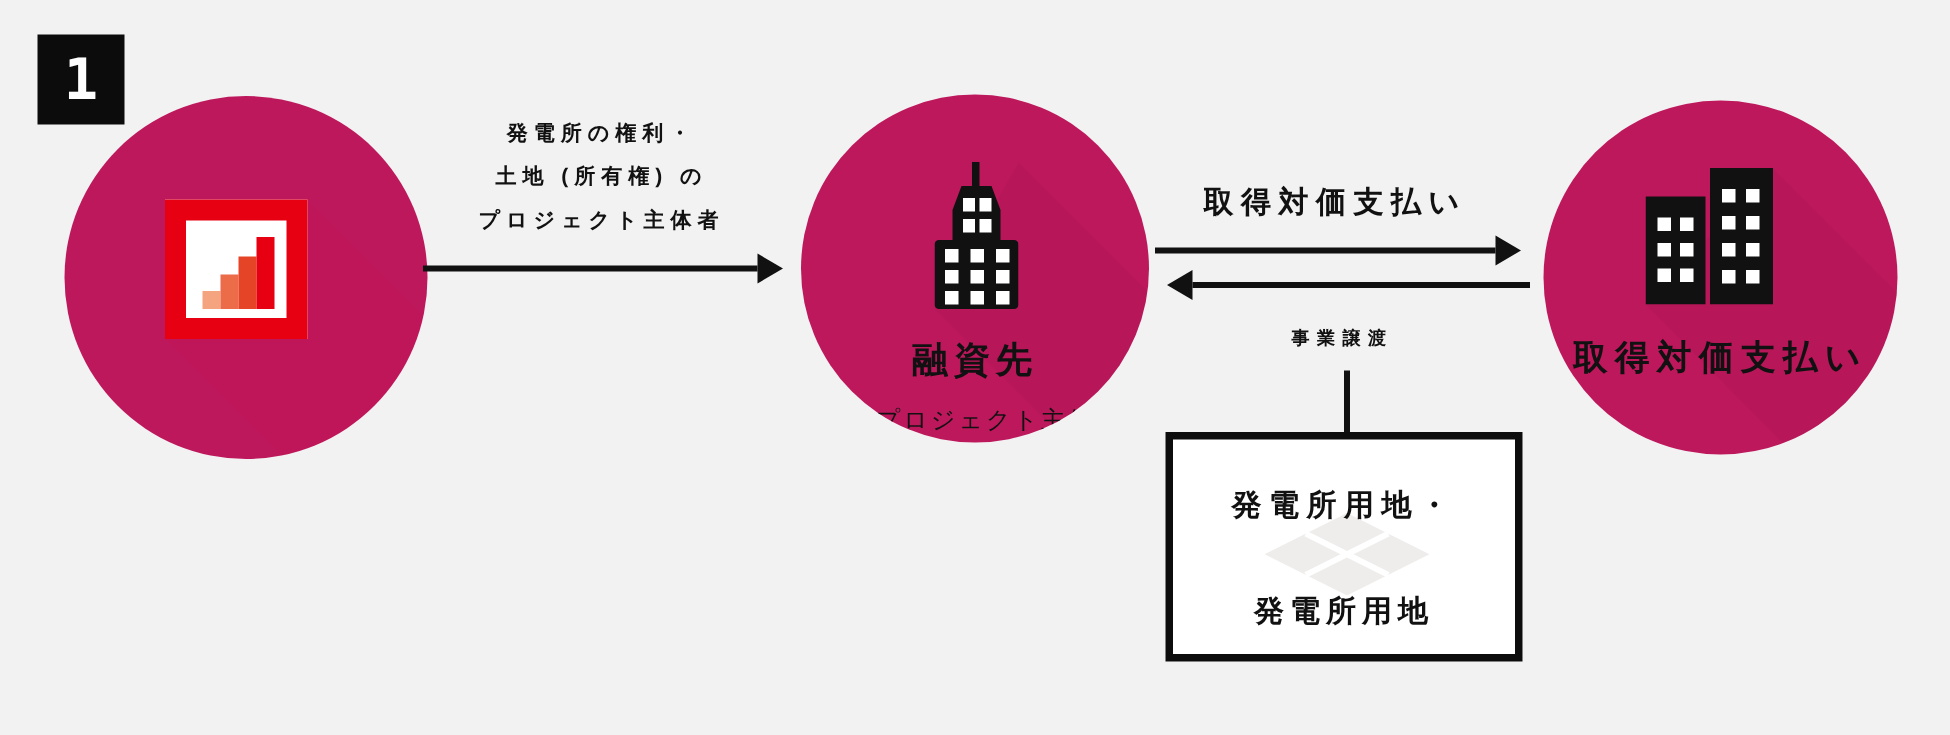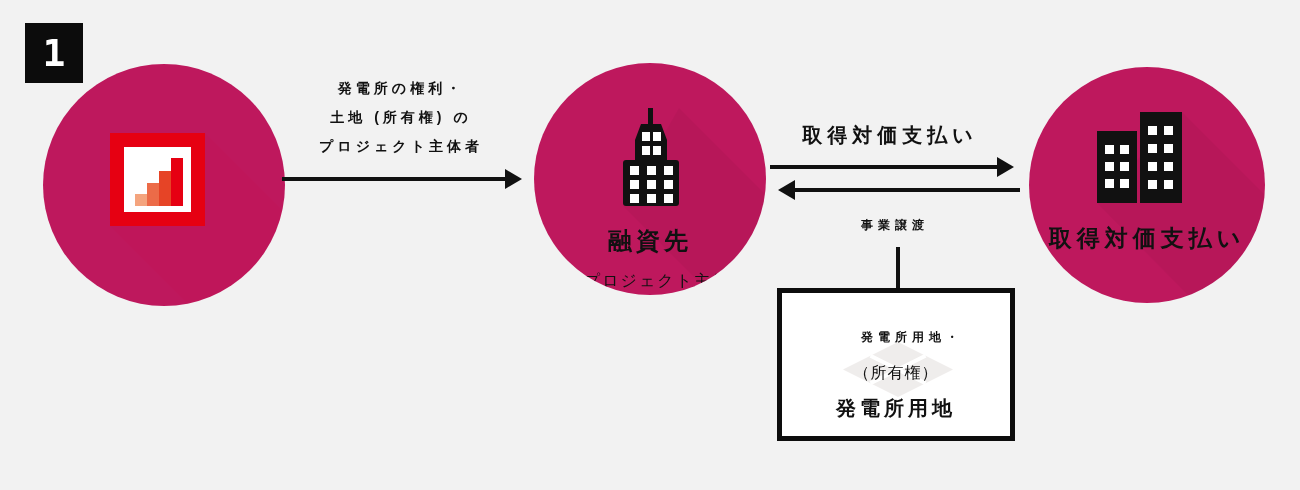--- a/index.html
+++ b/index.html
@@ -82,21 +82,21 @@
   }
 
   
   .connector{position:absolute;left:896px;top:247px;width:4px;height:41px;background:#111;}
   .asset-box{
     position:absolute;left:777px;top:288px;width:238px;height:153px;
     box-sizing:border-box;background:#fff;border:5px solid #0d0d0d;
   }
   .asset-box .wm{position:absolute;left:61px;top:49px;}
   .asset-line{position:absolute;left:0;width:100%;text-align:center;}
-  .asset-l1{top:32px;font-weight:700;font-size:12px;letter-spacing:5px;line-height:24px;margin-left:16px;}
+  .asset-l1{top:32px;font-weight:700;font-size:20px;letter-spacing:5px;line-height:24px;}
   .asset-l2{top:69px;font-weight:400;font-size:16px;letter-spacing:1px;line-height:22px;}
   .asset-l3{top:103px;font-weight:700;font-size:20px;letter-spacing:4px;line-height:24px;}
 </style>
 </head>
 <body>
 
 <div class="canvas">
 
   <div class="badge">1</div>
 
@@ -155,21 +155,20 @@
   <div class="transfer-label">事業譲渡</div>
 
   <div class="connector"></div>
   <div class="asset-box">
     <svg class="wm" width="110" height="55" viewBox="0 0 110 55">
       <polygon points="55,0 110,27.5 55,55 0,27.5" fill="#efedec"></polygon>
       <line x1="27.5" y1="13.75" x2="82.5" y2="41.25" stroke="#ffffff" stroke-width="4"></line>
       <line x1="82.5" y1="13.75" x2="27.5" y2="41.25" stroke="#ffffff" stroke-width="4"></line>
     </svg>
     <div class="asset-line asset-l1">発電所用地・</div>
-    <div class="asset-line asset-l2">（所有権）</div>
     <div class="asset-line asset-l3">発電所用地</div>
   </div>
 
   <div class="circle circle-owner">
     <svg class="shadow" width="236" height="236">
       <polygon points="153,45 473,365 388,460 68,136" fill="#000000" opacity="0.035"></polygon>
     </svg>
     <svg class="icon-svg owner-icon" width="85" height="91" viewBox="0 0 85 91">
       <rect x="0" y="19" width="40" height="72" fill="#111"></rect>
       <rect x="43" y="0" width="42" height="91" fill="#111"></rect>

